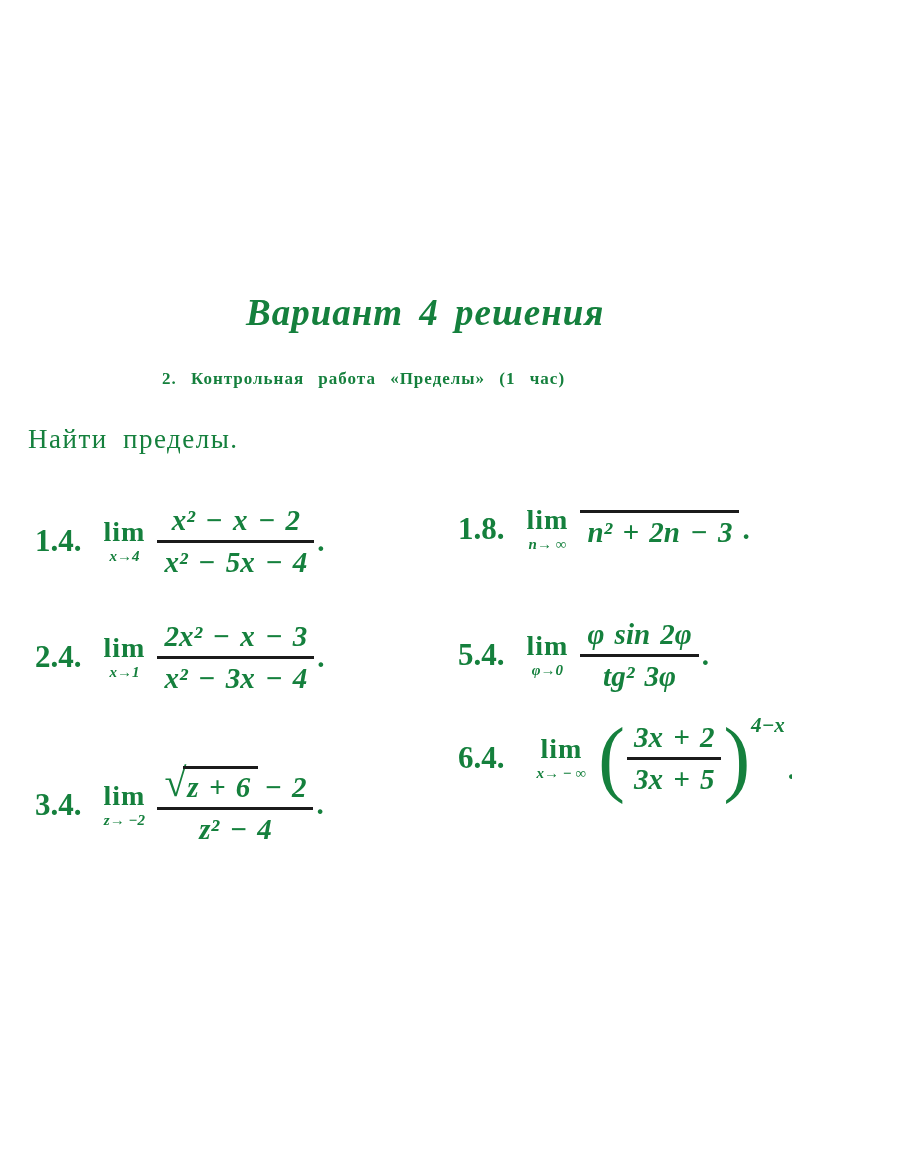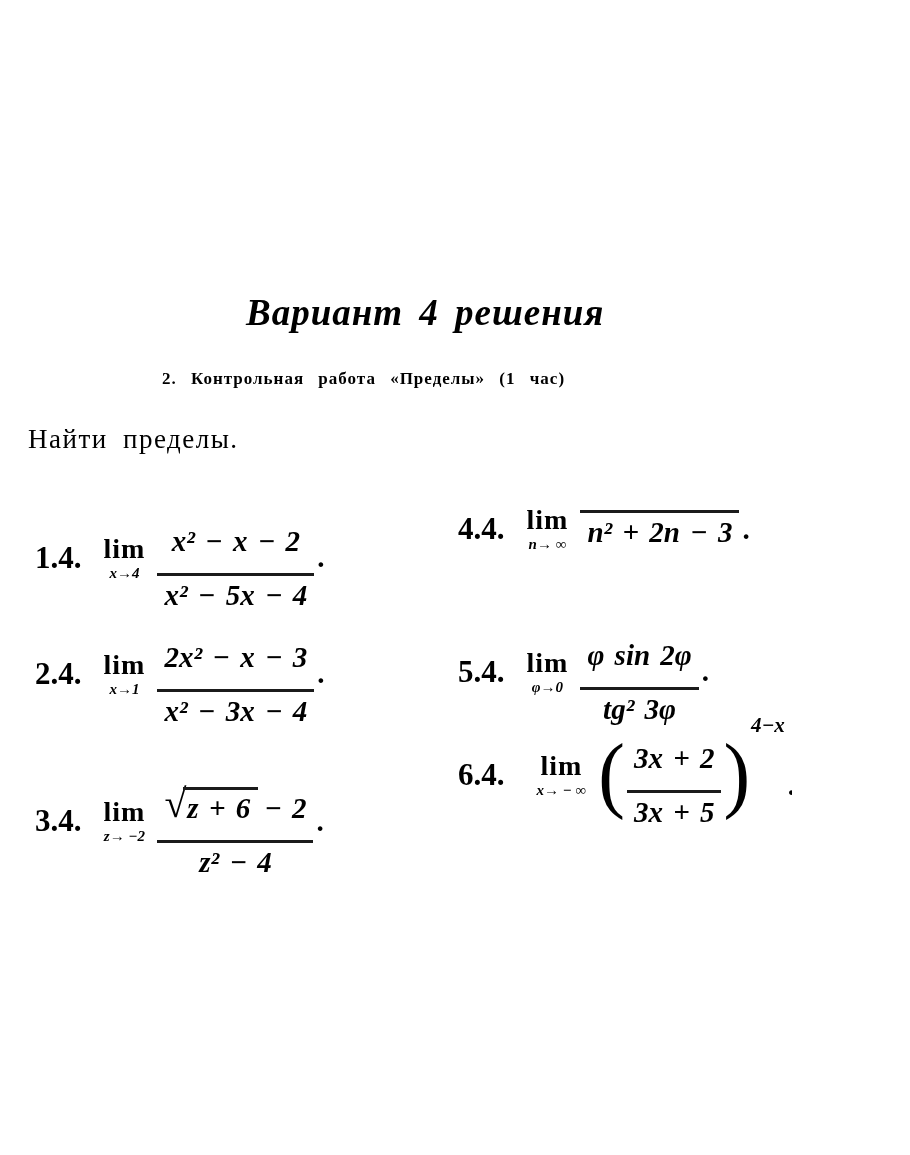--- a/index.html
+++ b/index.html
@@ -1,21 +1,21 @@
 <!DOCTYPE html>
 <html><head>
 <meta charset="utf-8">
 <style>
   html, body { margin: 0; padding: 0; background: #ffffff; }
   .page {
     position: relative;
     width: 792px;
     height: 1155px;
     background: #ffffff;
-    color: #000000;
+    color: #15803d;
     font-family: "Liberation Serif", "DejaVu Serif", serif;
     overflow: hidden;
   }
   .doc-title {
     position: absolute;
     left: 246px;
     top: 291px;
     font-size: 37px;
     font-weight: bold;
     font-style: italic;
@@ -80,21 +80,21 @@
   .num, .den {
     font-size: 29px;
     font-weight: bold;
     font-style: italic;
     line-height: 1.12;
     padding: 0 7px;
     word-spacing: 3px;
     display: inline-flex;
     align-items: flex-end;
   }
-  .num { padding-bottom: 16px; margin-top: 21px; }
+  .num { padding-bottom: 4px; }
   .den { padding-top: 3px; }
   .fbar {
     align-self: stretch;
     height: 3px;
     background: #1b1b1b;
   }
   .tail {
     font-size: 29px;
     font-weight: bold;
     margin-left: 3px;
@@ -185,21 +185,21 @@
         </span>
         <span class="num-rest">− 2</span>
       </span>
       <span class="fbar"></span>
       <span class="den">z² − 4</span>
     </span>
     <span class="tail">.</span>
   </div>
 
   <div class="problem" style="left:458px; top:506px;">
-    <span class="pnum">4.4.</span>
+    <span class="pnum">1.8.</span>
     <span class="lim-wrap">
       <span class="lim">lim</span>
       <span class="lim-sub">n→ ∞</span>
     </span>
     <span class="frac">
       <span class="fbar"></span>
       <span class="den">n² + 2n − 3</span>
     </span>
     <span class="tail">.</span>
   </div>

